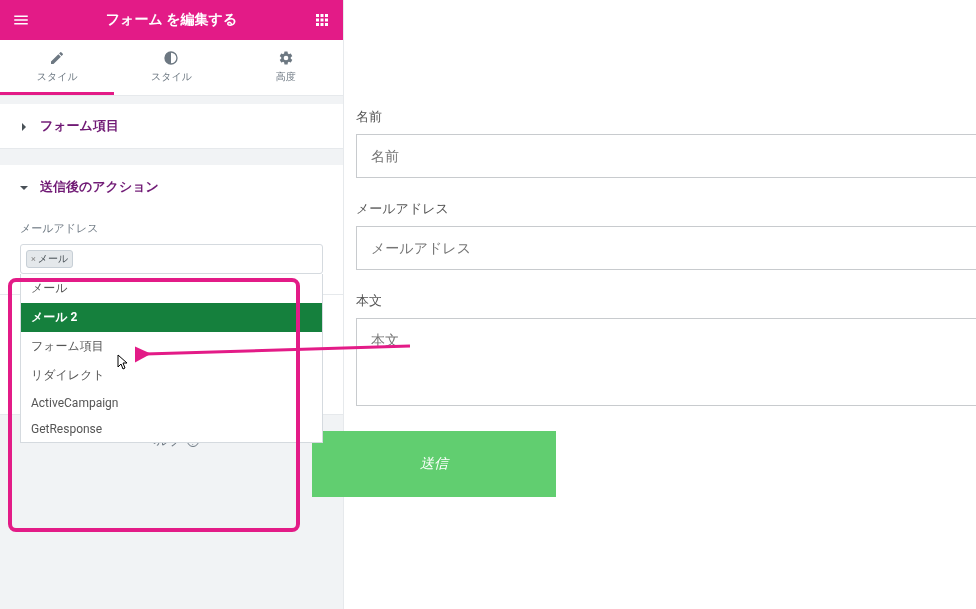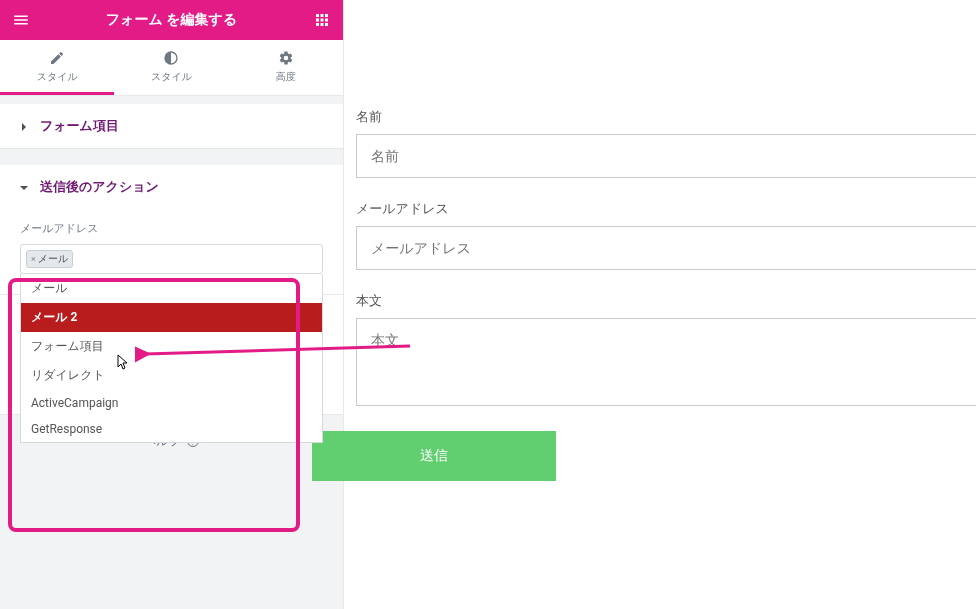--- a/index.html
+++ b/index.html
@@ -27,35 +27,35 @@
     .section-body { padding: 12px 20px 20px; background: #fff; }
     .field-label { font-size: 11px; color: #6d7882; margin-bottom: 8px; display: block; }
     
     .tag-input-wrap { position: relative; }
     .tag-input { border: 1px solid #d5dadf; background: #fff; border-radius: 3px; padding: 4px; min-height: 30px; display: flex; align-items: center; flex-wrap: wrap; }
     .tag { background: #e4e8eb; border: 1px solid #c7cfd6; border-radius: 3px; padding: 1px 4px; font-size: 10px; color: #495157; display: inline-flex; align-items: center; margin: 1px; }
     .tag-x { margin-right: 2px; font-size: 9px; color: #888; }
     
     .dropdown { position: absolute; top: 30px; left: 0; right: 0; background: #fff; border: 1px solid #d5dadf; border-top: none; z-index: 50; max-height: 200px; overflow-y: scroll; }
     .dropdown-item { padding: 6px 10px; font-size: 12px; color: #555; cursor: pointer; }
-    .dropdown-item.highlighted { background: #b91c1c; color: #fff; font-weight: 700; }
+    .dropdown-item.highlighted { background: #15803d; color: #fff; font-weight: 700; }
     
     .help-link { text-align: center; padding: 18px 0; font-size: 12px; color: #6d7882; cursor: pointer; }
     
     .annotation-box { position: absolute; border: 4px solid #e31b87; border-radius: 8px; left: 8px; top: 278px; width: 292px; height: 254px; z-index: 60; pointer-events: none; }
     .annotation-arrow { position: absolute; z-index: 65; pointer-events: none; }
     .cursor-icon { position: absolute; z-index: 70; pointer-events: none; }
     .cursor-icon svg { width: 16px; height: 20px; }
     
     .preview { position: absolute; left: 312px; top: 108px; width: 660px; }
     .form-field { margin-bottom: 22px; margin-left: 44px; }
     .form-label { font-size: 13px; color: #555; display: block; margin-bottom: 8px; }
     .form-input { width: 648px; border: 1px solid #c8cbce; padding: 13px 14px; font-size: 14px; color: #a5acb1; background: #fff; }
     .form-textarea { width: 648px; border: 1px solid #c8cbce; padding: 13px 14px; font-size: 14px; color: #a5acb1; background: #fff; height: 88px; resize: vertical; }
-    .submit-btn { background: #61ce70; color: #fff; border: none; padding: 16px 48px; font-size: 14px; cursor: pointer; min-width: 244px; }
+    .submit-btn { background: #61ce70; color: #fff; border: none; padding: 24px 48px; font-size: 14px; cursor: pointer; min-width: 244px; font-style: italic; }
     .submit-wrap { margin-top: 8px; }
   </style>
 </head>
 <body>
 
 <div class="panel">
   <div class="panel-header">
     <span class="header-icon">
       <svg viewBox="0 0 24 24">
           <path d="M3 6h18v2H3V6zm0 5h18v2H3v-2zm0 5h18v2H3v-2z"></path>

